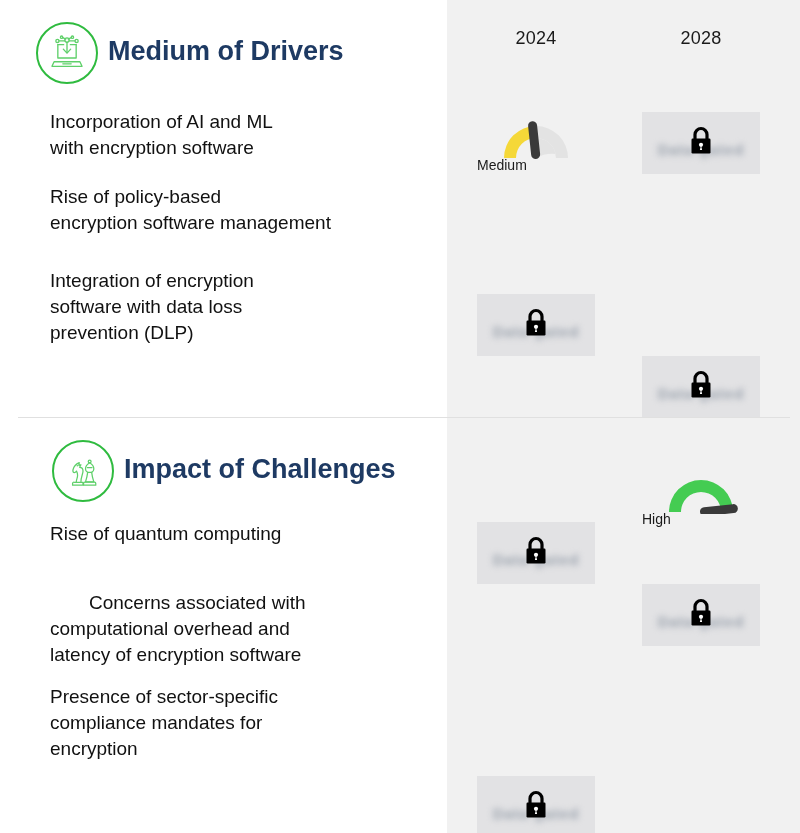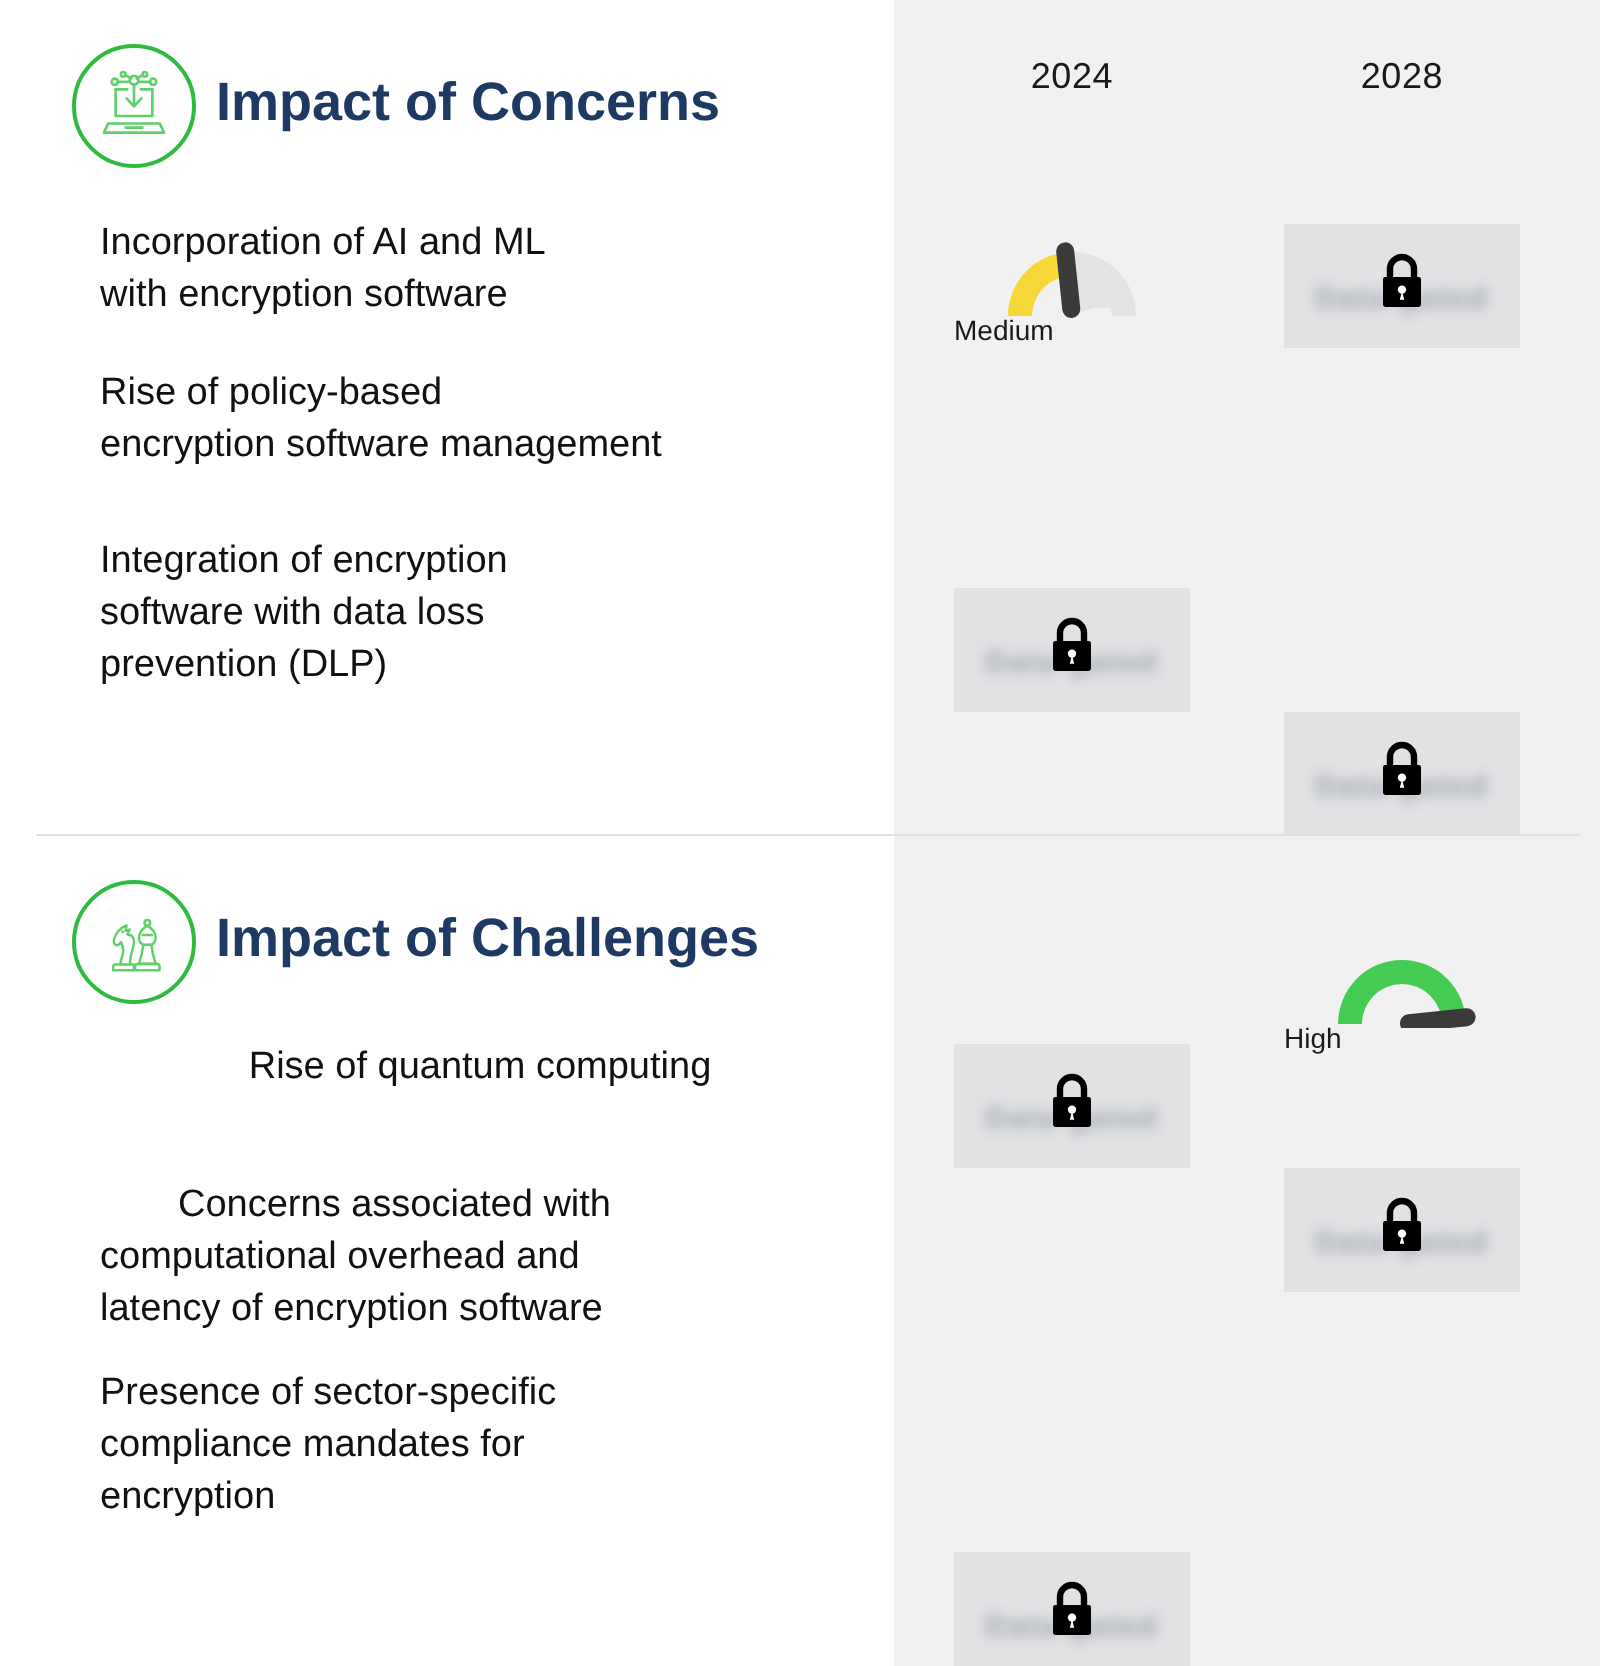--- a/index.html
+++ b/index.html
@@ -53,21 +53,21 @@
     background: #e0e0e0;
   }
 
   
   .section {
     position: absolute;
     left: 0;
     width: 447px;
   }
   .section-drivers { top: 0; }
-  .section-challenges { top: 418px; }
+  .section-challenges { top: 418px; padding-left: 16px; }
 
   .section-head {
     position: relative;
     height: 80px;
   }
   .head-icon-circle {
     position: absolute;
     left: 36px;
     top: 22px;
     width: 62px;
@@ -172,21 +172,21 @@
           <circle cx="30.5" cy="5" r="1.4"></circle>
           <path d="M14.4 9.5h6.9M26.7 9.5h6.9M19 5.6l3.4 1.8M29 5.6l-3.4 1.8"></path>
           <path d="M24 11.1v12.4"></path>
           <path d="M19.6 19.4L24 24.2l4.4-4.8"></path>
           <path d="M13 14h7M28 14h7"></path>
           <path d="M13 14v16h22V14"></path>
           <path d="M8.5 34.5h31l2.5 5.5H6z"></path>
           <path d="M19 37h10"></path>
         </svg>
       </div>
-      <div class="head-title">Impact of Concerns</div>
+      <div class="head-title">Medium of Drivers</div>
     </div>
 
     <div class="row-label" style="top:109px;">
       <span style="white-space:pre-line;text-align:center;">Incorporation of AI and ML
 with encryption software</span>
     </div>
     <div class="row-label" style="top:184px;">
       <span style="white-space:pre-line;">Rise of policy-based
 encryption software management</span>
     </div>
@@ -287,21 +287,21 @@
           <path d="M32 14.2c-3.2 1.9-5 4.6-5 7.3 0 2.4 1.4 3.6 2.6 4.2"></path>
           <path d="M32 14.2c3.2 1.9 5 4.6 5 7.3 0 2.4-1.4 3.6-2.6 4.2"></path>
           <path d="M29.6 25.7c-.4 3.6-1.3 7.4-2.6 11.3h10c-1.3-3.9-2.2-7.7-2.6-11.3z"></path>
           <path d="M26.2 37.2h11.6a1.5 1.5 0 0 1 1.5 1.5v2.3H24.7v-2.3a1.5 1.5 0 0 1 1.5-1.5z"></path>
           <path d="M29.2 19.8h5.6"></path>
         </svg>
       </div>
       <div class="head-title">Impact of Challenges</div>
     </div>
 
-    <div class="row-label" style="top:103px;text-align:center;">
+    <div class="row-label" style="top:103px;">
       <span style="white-space:pre-line;">Rise of quantum computing</span>
     </div>
     <div class="row-label" style="top:172px;">
       <span style="white-space:pre-line;margin-left:39px;">Concerns associated with
 computational overhead and
 latency of encryption software</span>
     </div>
     <div class="row-label" style="top:266px;">
       <span style="white-space:pre-line;">Presence of sector-specific
 compliance mandates for

